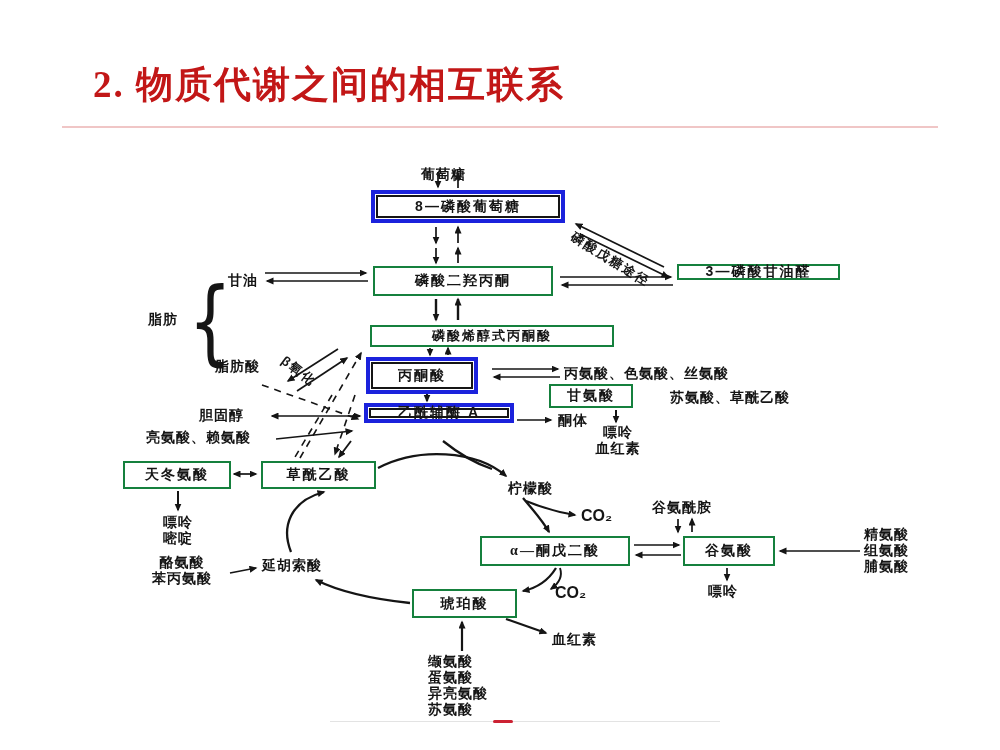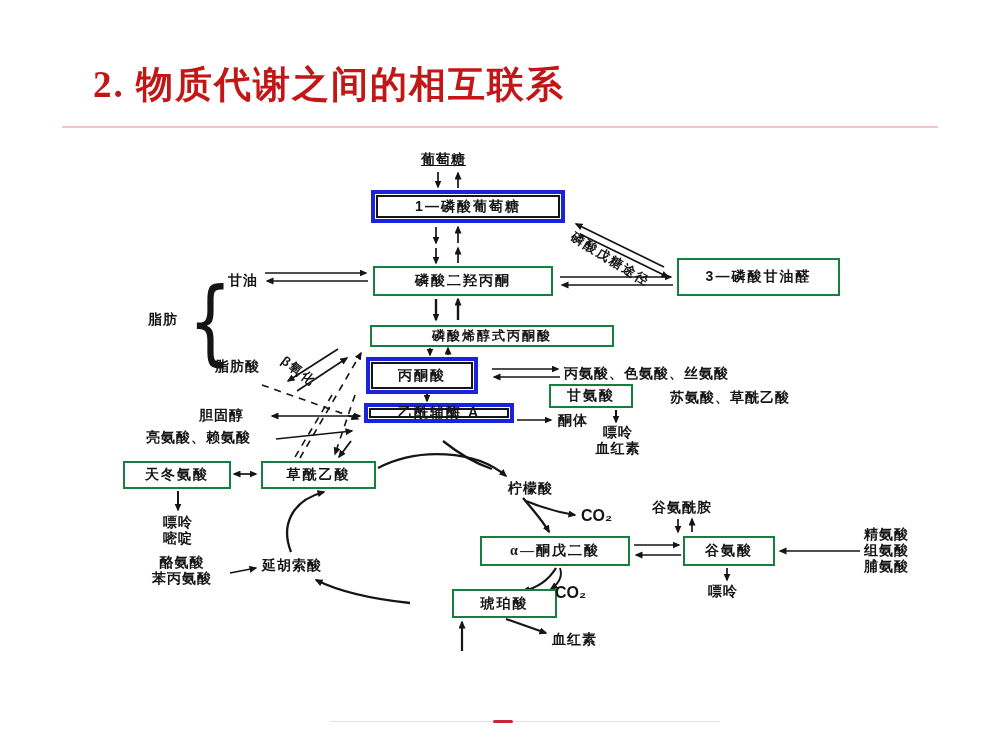--- a/index.html
+++ b/index.html
@@ -133,32 +133,32 @@
       <path d="M 300,458 L 361,353" marker-end="url(#ah)"></path>
 
       <path d="M 262,385 L 358,419" marker-end="url(#ah)"></path>
     </g>
     <g stroke="#151515" stroke-width="1.7" fill="none">
       <line x1="338" y1="349" x2="288" y2="381" marker-end="url(#ah)"></line>
       <line x1="297" y1="391" x2="347" y2="358" marker-end="url(#ah)"></line>
     </g>
   </svg>
 
-  <div class="lbl" style="left:421px;top:151px;text-decoration:underline;">葡萄糖</div>
+  <div class="lbl" style="left:421px;top:166px;">葡萄糖</div>
 
   <div class="hl" style="left: 371px; top: 190px; width: 194px; height: 33px; border-color: rgb(27, 34, 220);">
-    <div class="inner">1—磷酸葡萄糖</div>
+    <div class="inner">8—磷酸葡萄糖</div>
   </div>
 
   <div class="rot" style="left:577px;top:228px;transform:rotate(32deg);transform-origin:0 0;">磷酸戊糖途径</div>
 
   <div class="lbl" style="left:228px;top:272px;">甘油</div>
 
   <div class="box" style="left:373px;top:266px;width:180px;height:30px;">磷酸二羟丙酮</div>
-  <div class="box" style="left:677px;top:258px;width:163px;height:38px;text-align:center;">3—磷酸甘油醛</div>
+  <div class="box" style="left:677px;top:264px;width:163px;height:16px;text-align:center;">3—磷酸甘油醛</div>
 
   <div class="lbl" style="left:148px;top:311px;">脂肪</div>
   <div class="brace" style="left:181px;top:281px;">{</div>
   <div class="lbl" style="left:215px;top:358px;">脂肪酸</div>
 
   <div class="rot" style="left:288px;top:352px;transform:rotate(37deg);transform-origin:0 0;">β氧化</div>
 
   <div class="box" style="left:370px;top:325px;width:244px;height:22px;font-size:13px;">磷酸烯醇式丙酮酸</div>
 
   <div class="hl" style="left: 366px; top: 357px; width: 112px; height: 37px; border-color: rgb(27, 34, 220);">
@@ -206,21 +206,27 @@
 
   <div class="lbl" style="left:708px;top:583px;">嘌呤</div>
 
   <div class="stack ctr" style="left:138px;top:554px;width:88px;">
     <div>酪氨酸</div>
     <div>苯丙氨酸</div>
   </div>
 
   <div class="lbl" style="left:262px;top:557px;">延胡索酸</div>
 
-  <div class="box" style="left:412px;top:589px;width:105px;height:29px;margin-left:40px;">琥珀酸</div>
+  <div class="box" style="left:412px;top:589px;width:105px;height:29px;">琥珀酸</div>
   <div class="lbl" style="left:555px;top:585px;font-size:16px;letter-spacing:0;">CO₂</div>
   <div class="lbl" style="left:552px;top:631px;">血红素</div>
 
+  <div class="stack" style="left:428px;top:653px;">
+    <div>缬氨酸</div>
+    <div>蛋氨酸</div>
+    <div>异亮氨酸</div>
+    <div>苏氨酸</div>
+  </div>
 
   <div class="scanline" style="left:330px;top:721px;width:390px;"></div>
   <div class="scanred" style="left: 493px; top: 720px; width: 20px; background: rgb(204, 34, 51);"></div>
 
 </div>
 
 </body></html>

